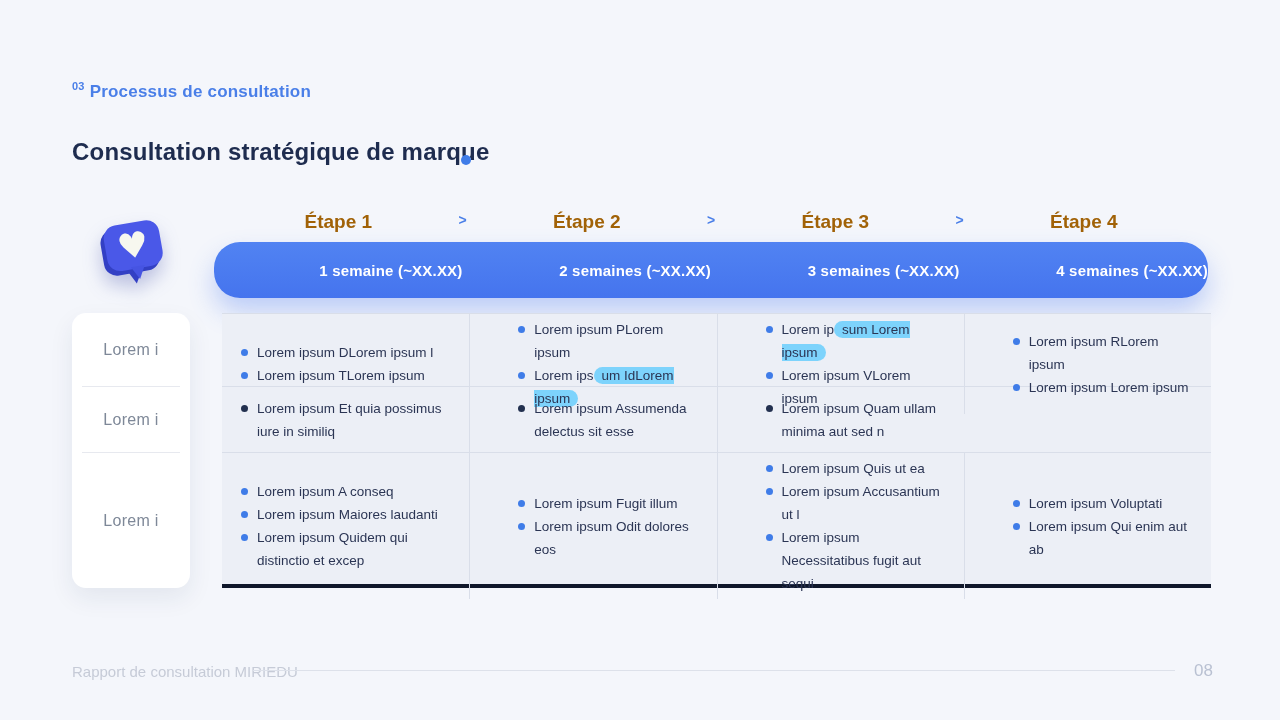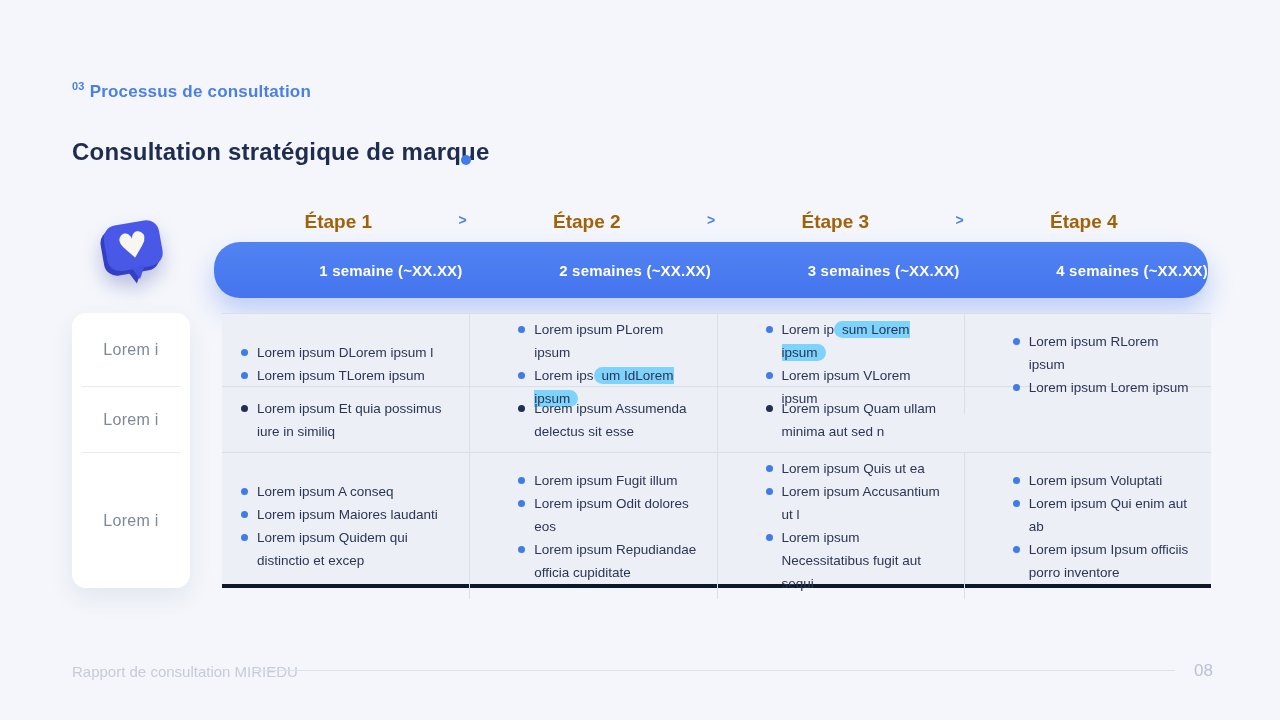--- a/index.html
+++ b/index.html
@@ -202,24 +202,20 @@
         <div class="tcell">
           <ul>
             <li>
               <span class="bullet" style="background: rgb(63, 124, 232);"></span>
               <span class="itext">Lorem ipsum Fugit illum</span>
             </li>
             <li>
               <span class="bullet" style="background: rgb(63, 124, 232);"></span>
               <span class="itext">Lorem ipsum Odit dolores eos</span>
             </li>
-            <li>
-              <span class="bullet" style="background: rgb(63, 124, 232);"></span>
-              <span class="itext">Lorem ipsum Repudiandae officia cupiditate</span>
-            </li>
           </ul>
         </div>
         <div class="tcell">
           <ul>
             <li>
               <span class="bullet" style="background: rgb(63, 124, 232);"></span>
               <span class="itext">Lorem ipsum Quis ut ea</span>
             </li>
             <li>
               <span class="bullet" style="background: rgb(63, 124, 232);"></span>
@@ -233,24 +229,20 @@
         </div>
         <div class="tcell">
           <ul>
             <li>
               <span class="bullet" style="background: rgb(63, 124, 232);"></span>
               <span class="itext">Lorem ipsum Voluptati</span>
             </li>
             <li>
               <span class="bullet" style="background: rgb(63, 124, 232);"></span>
               <span class="itext">Lorem ipsum Qui enim aut ab</span>
-            </li>
-            <li>
-              <span class="bullet" style="background: rgb(63, 124, 232);"></span>
-              <span class="itext">Lorem ipsum Ipsum officiis porro inventore</span>
             </li>
           </ul>
         </div>
       </div>
     </div>
 
   <div class="footer-left">Rapport de consultation MIRIEDU</div>
   <div class="footer-line"></div>
   <div class="footer-page">08</div>
 

